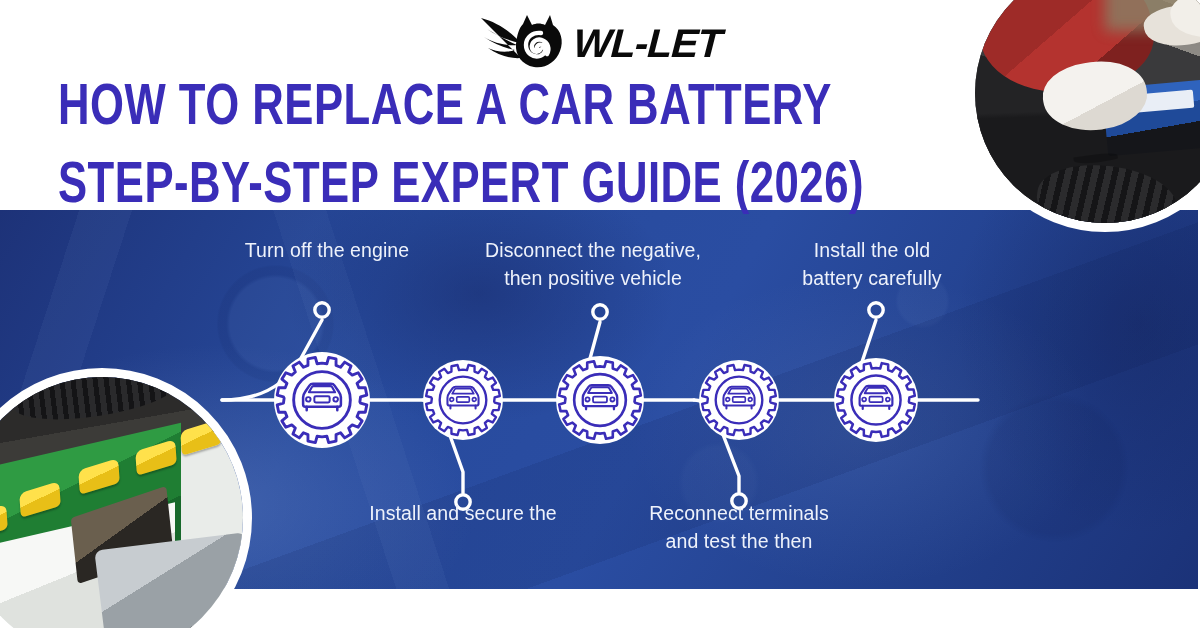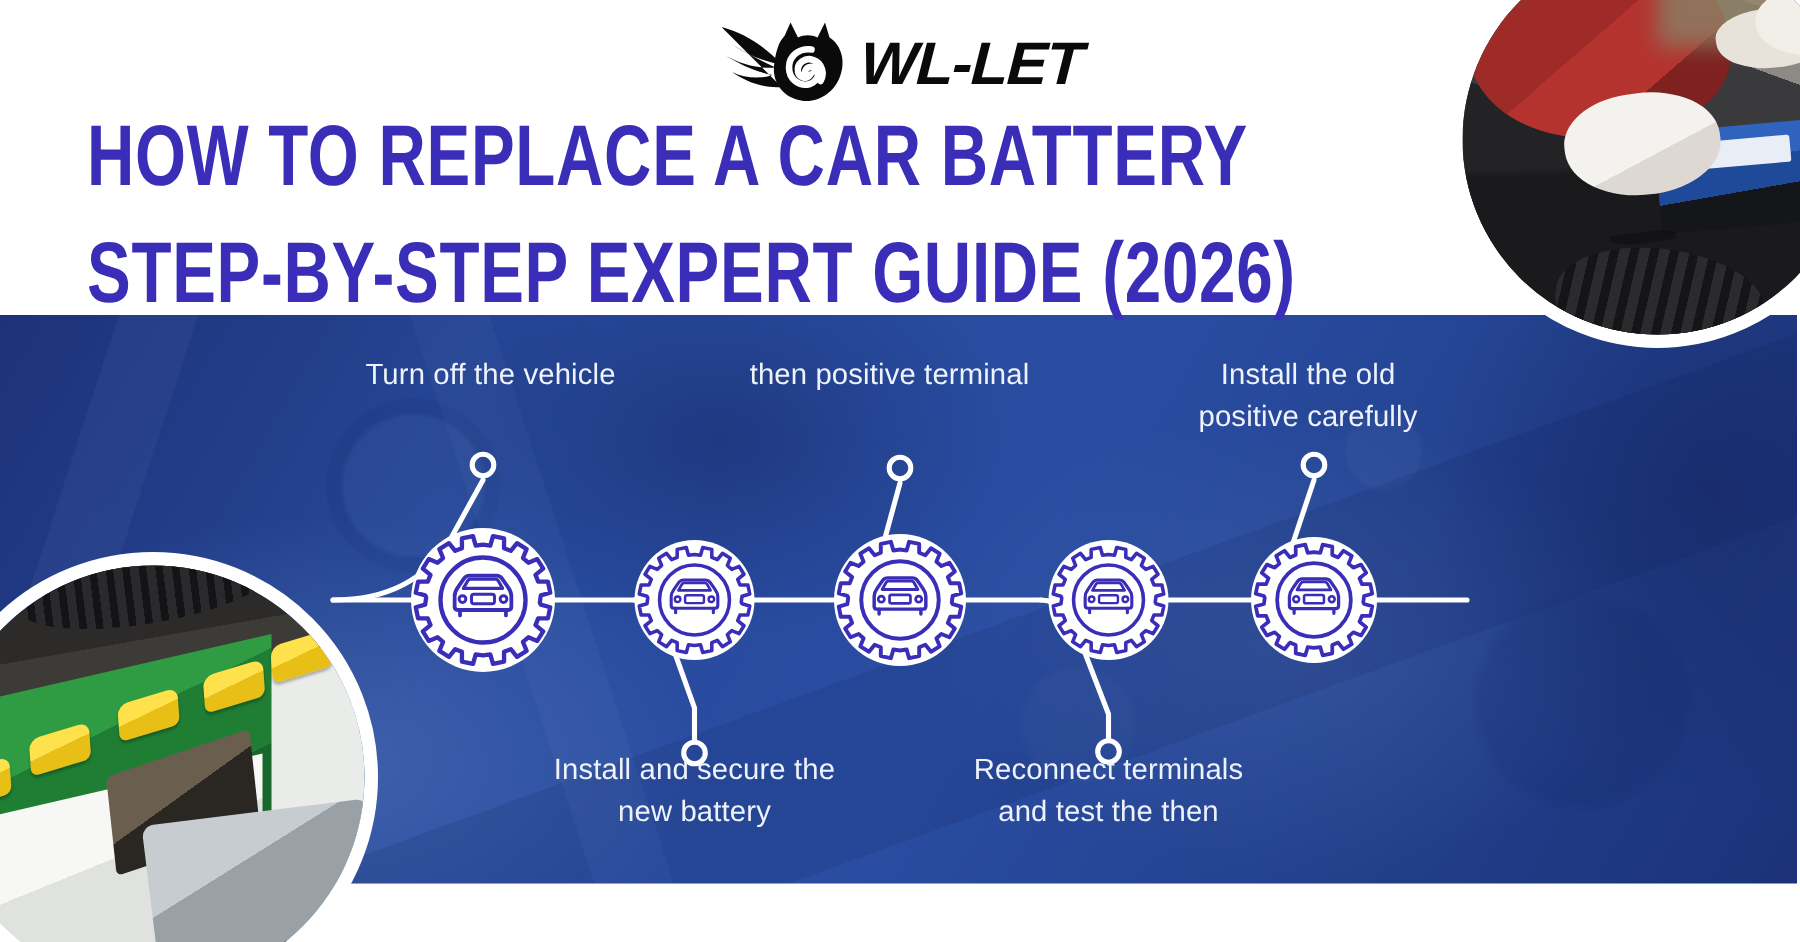--- a/index.html
+++ b/index.html
@@ -286,40 +286,40 @@
       </g>
       <g>
         <circle cx="876" cy="190" r="42" fill="#ffffff"></circle>
         <g transform="translate(876,190) scale(0.78)">
             <use href="#gearicon"></use>
           </g>
       </g>
     </svg>
 
     <div class="lbl" style="left:197px; top:27px;">
-      <div>Turn off the vehicle</div>
+      <div>Turn off the engine</div>
     </div>
 
     <div class="lbl" style="left:333px; top:290px;">
       <div>Install and secure the</div>
-      <div>new battery</div>
     </div>
 
     <div class="lbl" style="left:463px; top:27px;">
-      <div>then positive terminal</div>
+      <div>Disconnect the negative,</div>
+      <div>then positive vehicle</div>
     </div>
 
     <div class="lbl" style="left:609px; top:290px;text-align:center;">
       <div>Reconnect terminals</div>
       <div>and test the then</div>
     </div>
 
     <div class="lbl" style="left:742px; top:27px;">
       <div>Install the old</div>
-      <div>positive carefully</div>
+      <div>battery carefully</div>
     </div>
   </div>
 
   <div class="header">
     <div class="logo-wrap">
       <svg class="logo-mark" viewBox="0 0 96 62">
 
         <path d="M2,6 C18,10 32,20 42,31 C30,29 18,24 8,17 C16,22 27,28 38,33
                  C27,34 15,31 5,25 C14,31 25,36 36,38 C28,41 17,40 9,36
                  C19,43 31,47 42,46 Z" fill="#0a0a0a"></path>

